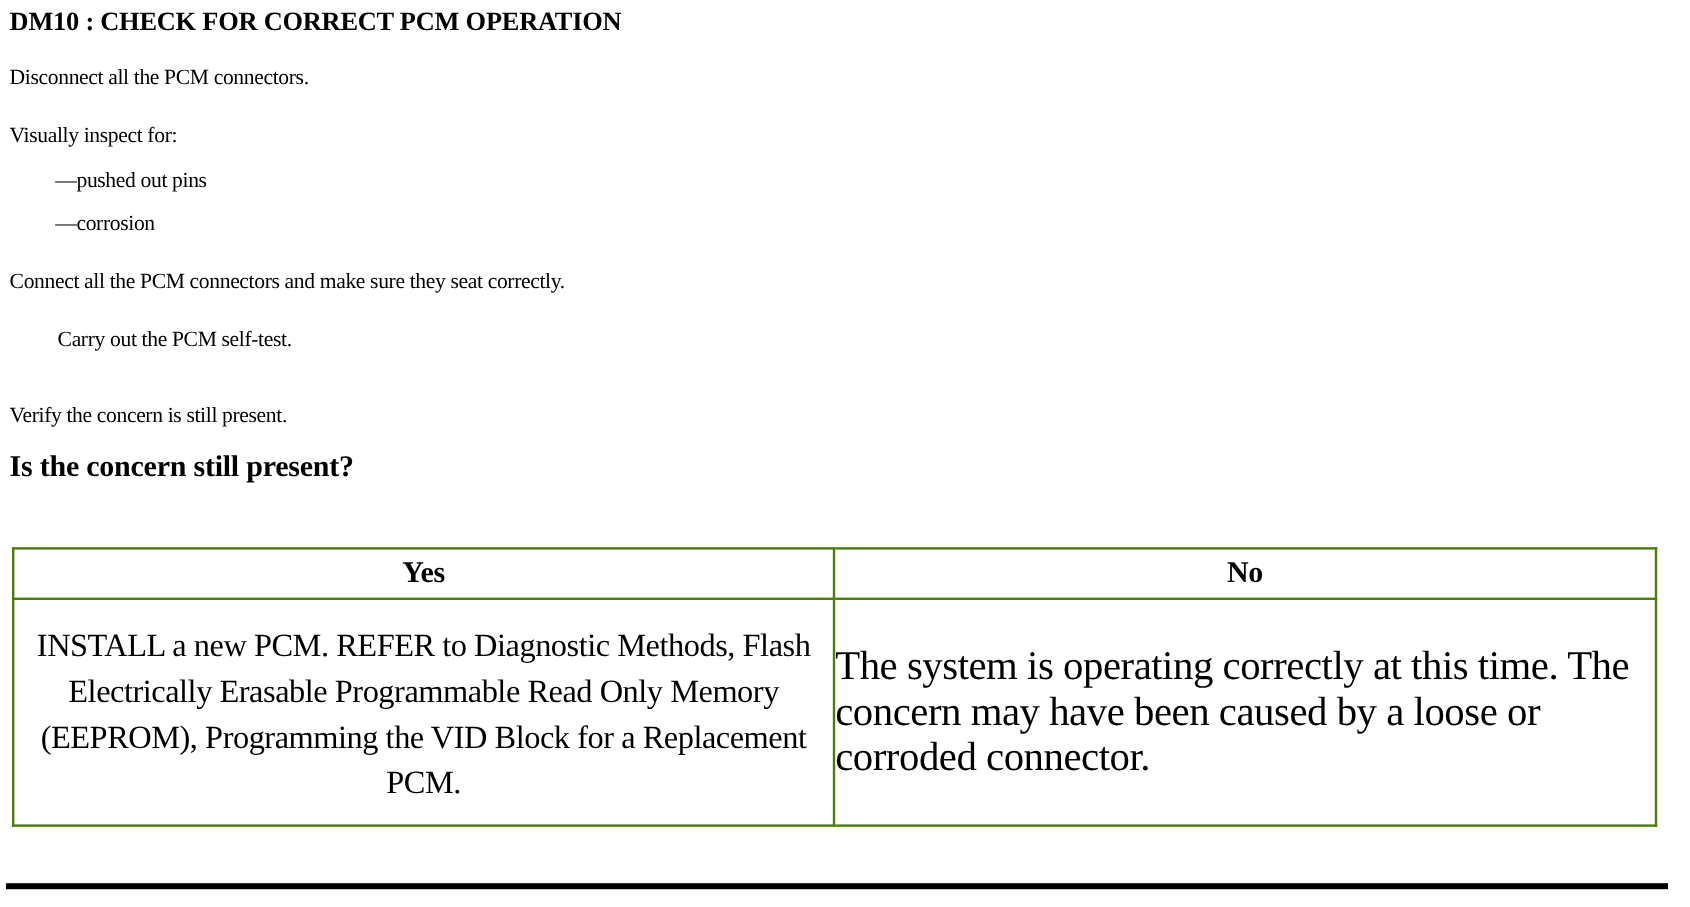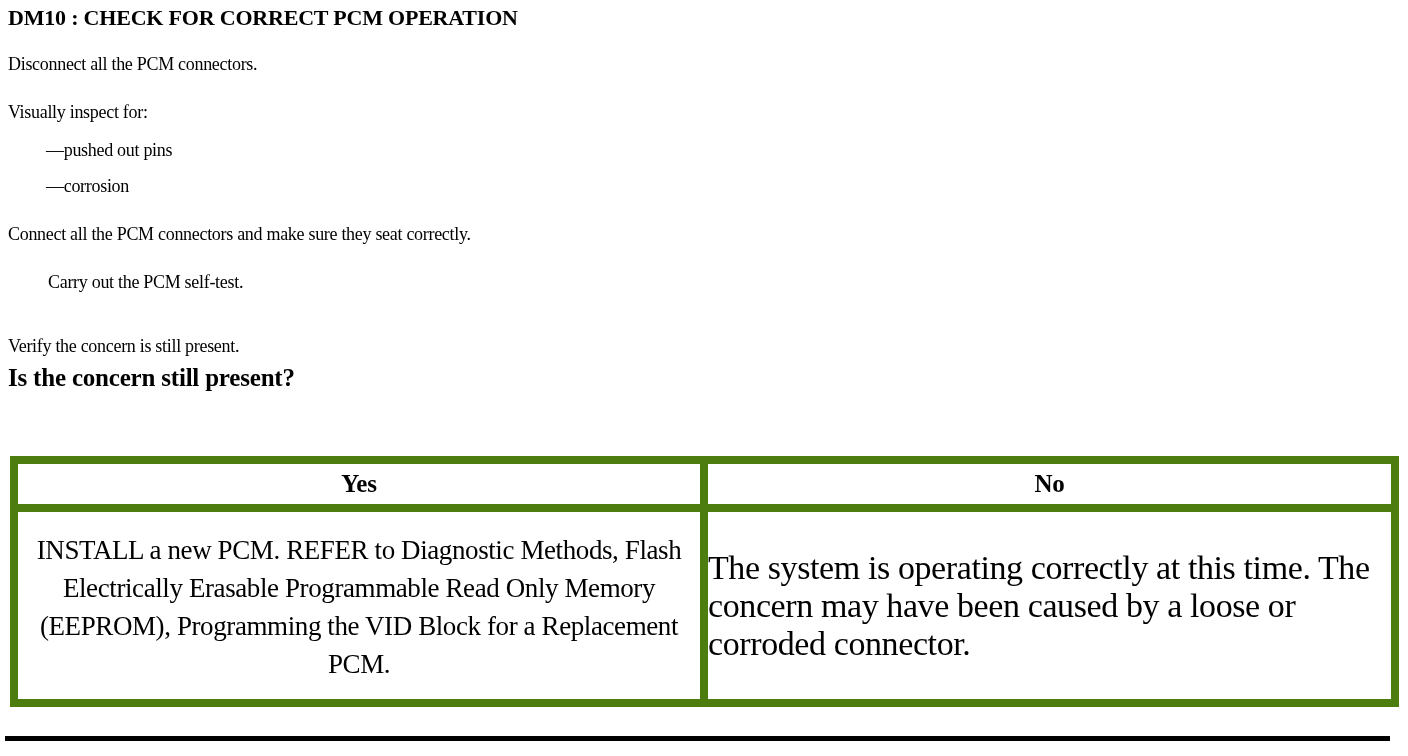--- a/index.html
+++ b/index.html
@@ -47,20 +47,21 @@
     white-space: nowrap;
     letter-spacing: -0.3px;
   }
   .body-line.indented {
     left: 46px;
   }
   .body-line.bold {
     font-weight: bold;
     font-size: 25px;
     letter-spacing: -0.2px;
+    margin-top: 12px;
   }
 
   .l-disconnect { top: 48px; }
   .l-visually   { top: 96px; }
   .l-pins       { top: 134px; }
   .l-corrosion  { top: 170px; }
   .l-connect    { top: 218px; }
   .l-carry      { top: 266px; margin-left: 40px; }
   .l-verify     { top: 313px; margin-top: 17px; }
   .l-question   { top: 362px; }
@@ -69,21 +70,21 @@
   .decision-table {
     position: absolute;
     left: 10px;
     top: 456px;
     width: 1365px;
     height: 230px;
     border-collapse: collapse;
     table-layout: fixed;
   }
   .decision-table td, .decision-table th {
-    border: 8px solid #4d7c0f;
+    border: 2px solid #4d7c0f;
     padding: 0;
     vertical-align: middle;
   }
   .col-yes { width: 682px; }
   .col-no  { width: 683px; }
 
   .decision-table thead th {
     height: 40px;
     font-size: 25px;
     font-weight: bold;

